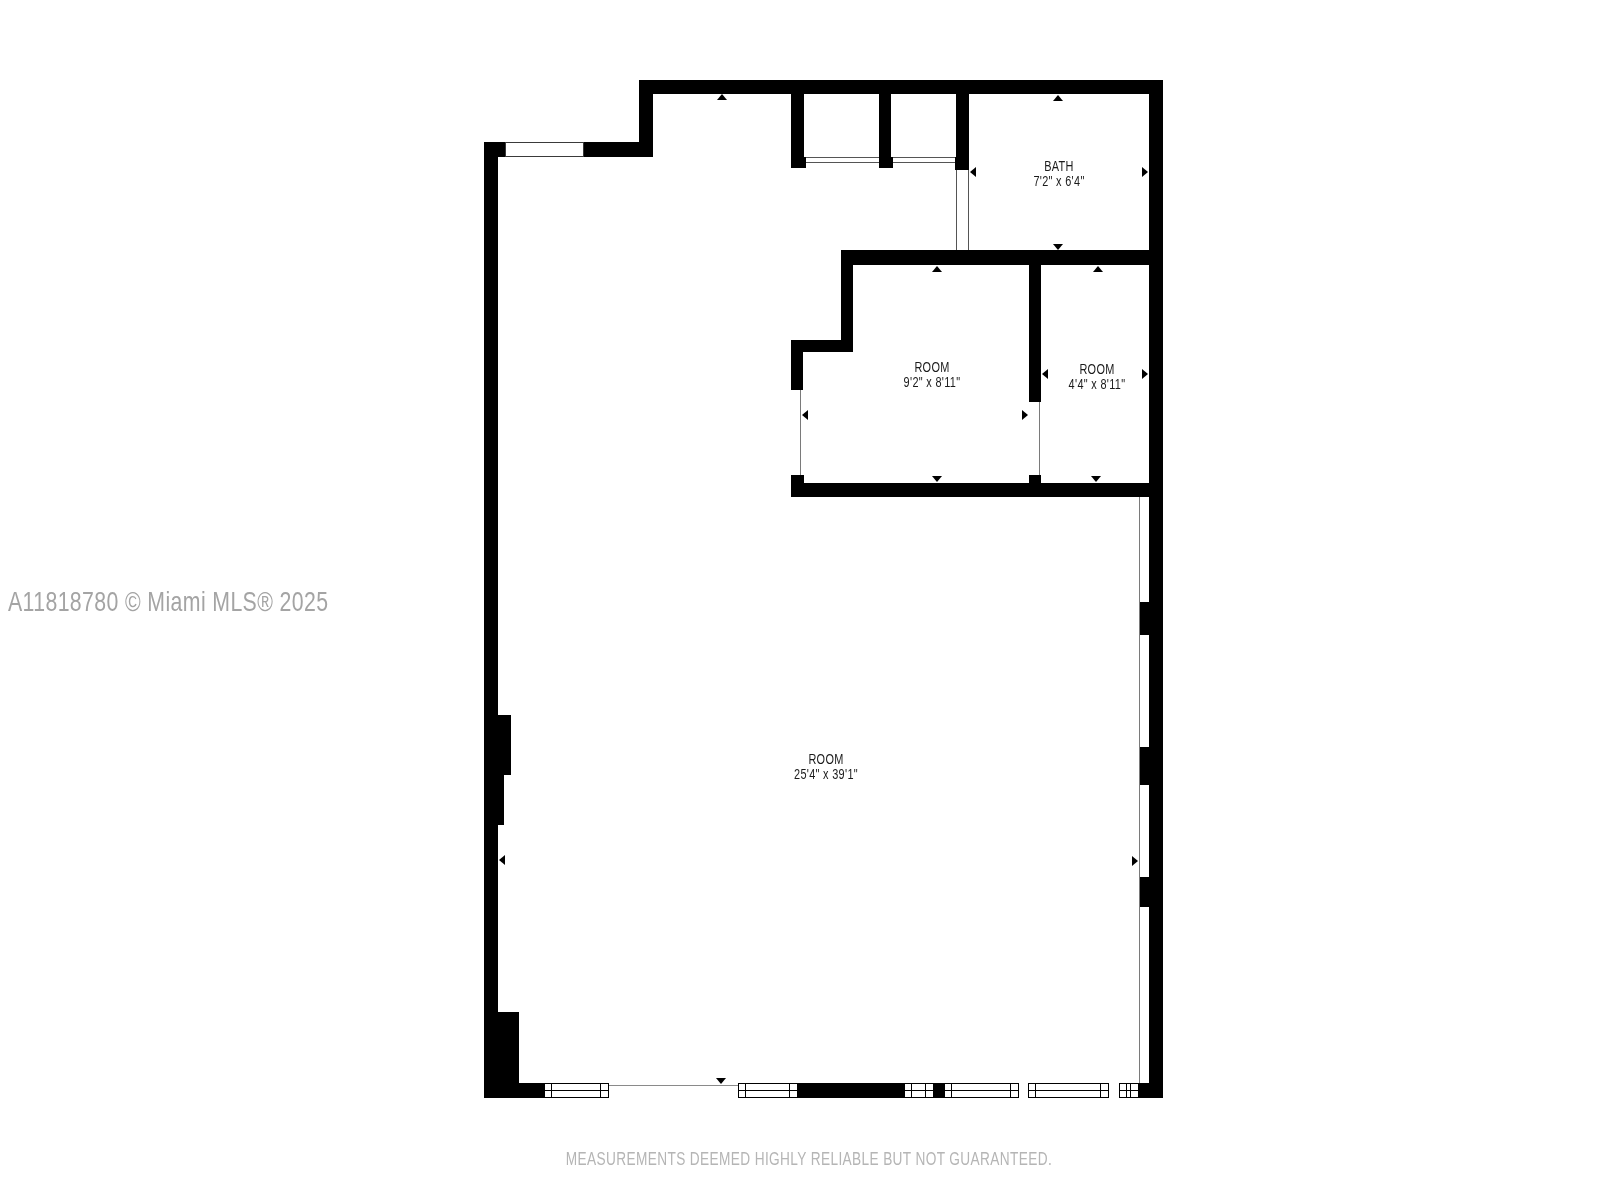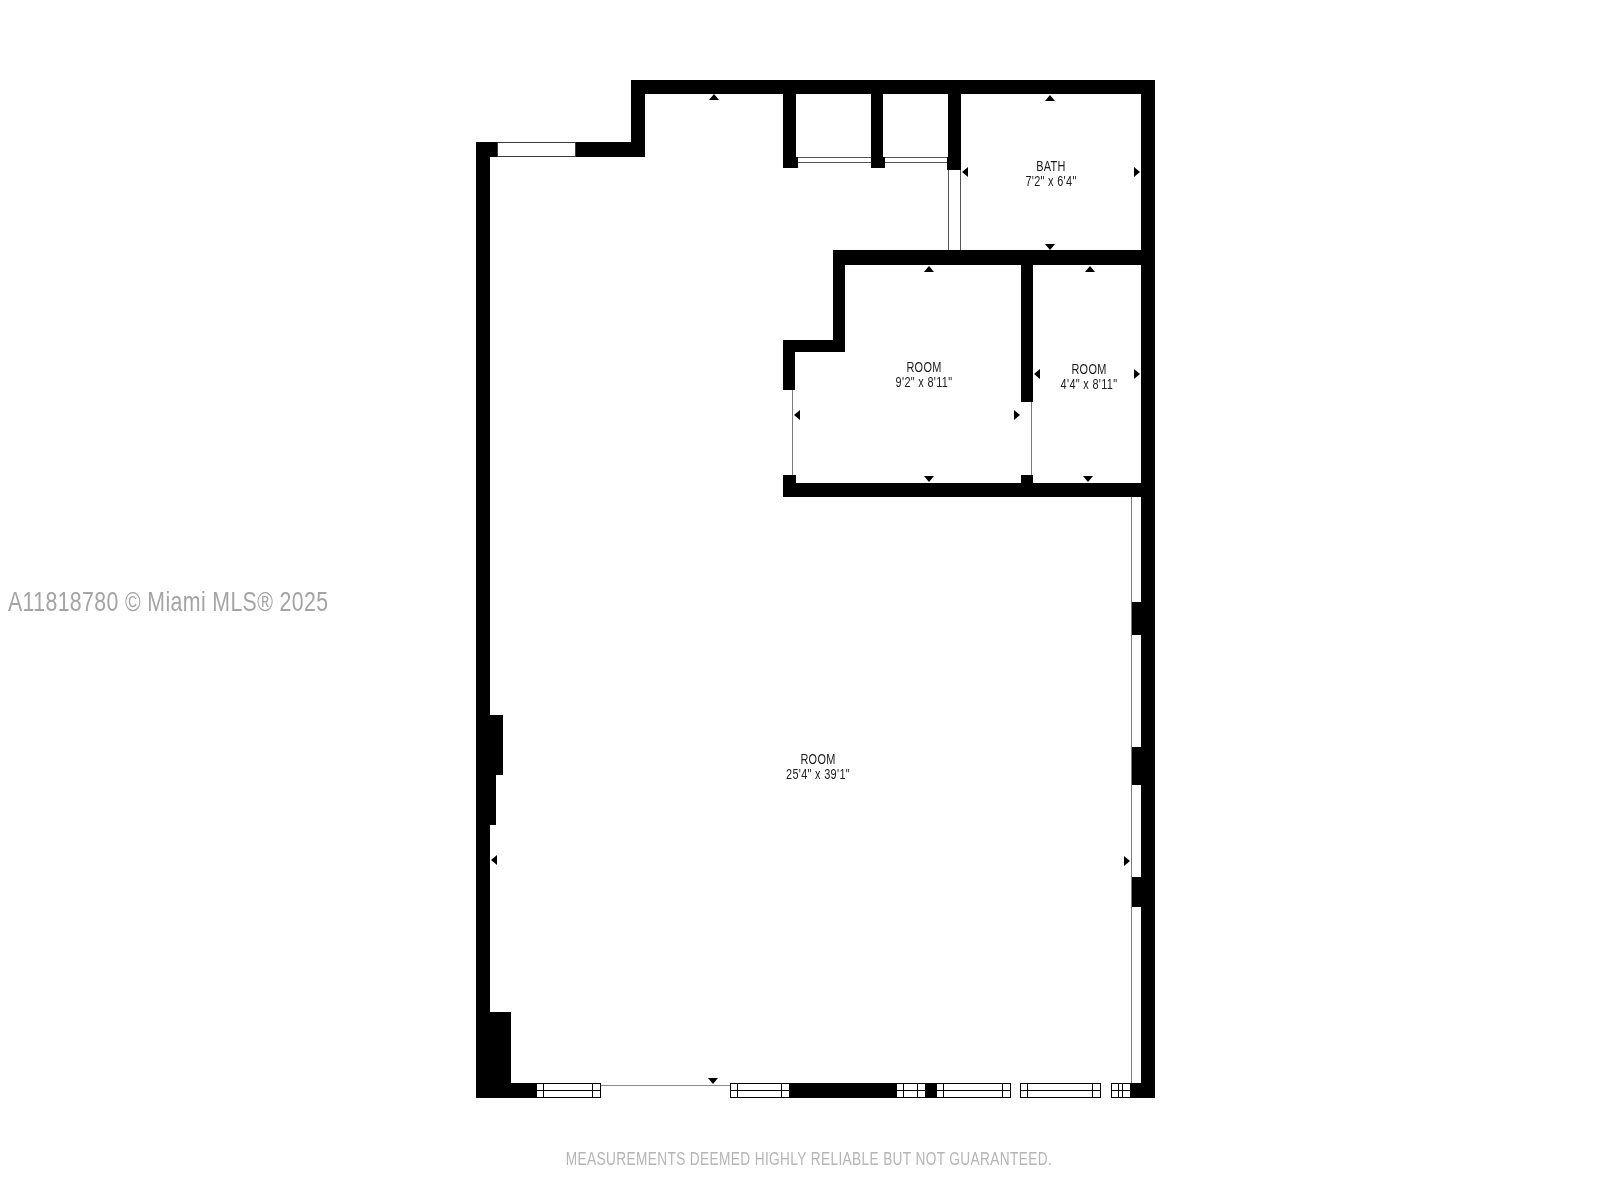--- a/index.html
+++ b/index.html
@@ -1,18 +1,18 @@
 <!DOCTYPE html>
 <html><head>
 <meta charset="utf-8">
 <style>
   html,body{margin:0;padding:0;background:#ffffff;}
   body{width:1600px;height:1200px;position:relative;overflow:hidden;
        font-family:"Liberation Sans",sans-serif;}
-  #plan{position:absolute;left:8px;top:0;width:1284px;height:1200px;}
+  #plan{position:absolute;left:16px;top:0;width:1284px;height:1200px;}
   .w{position:absolute;background:#000000;}
   .win{position:absolute;box-sizing:border-box;border:1px solid #000;
        background:
          linear-gradient(#000,#000) 6px 0 / 1px 100% no-repeat,
          linear-gradient(#000,#000) calc(100% - 7px) 0 / 1px 100% no-repeat,
          linear-gradient(#000,#000) 0 50% / 100% 1px no-repeat,
          #ffffff;}
   .winh{position:absolute;box-sizing:border-box;border:1px solid #3a3a3a;background:#ffffff;}
   .vline{position:absolute;width:1px;background:#7a7a7a;}
   .hline{position:absolute;height:1px;background:#8a8a8a;}

